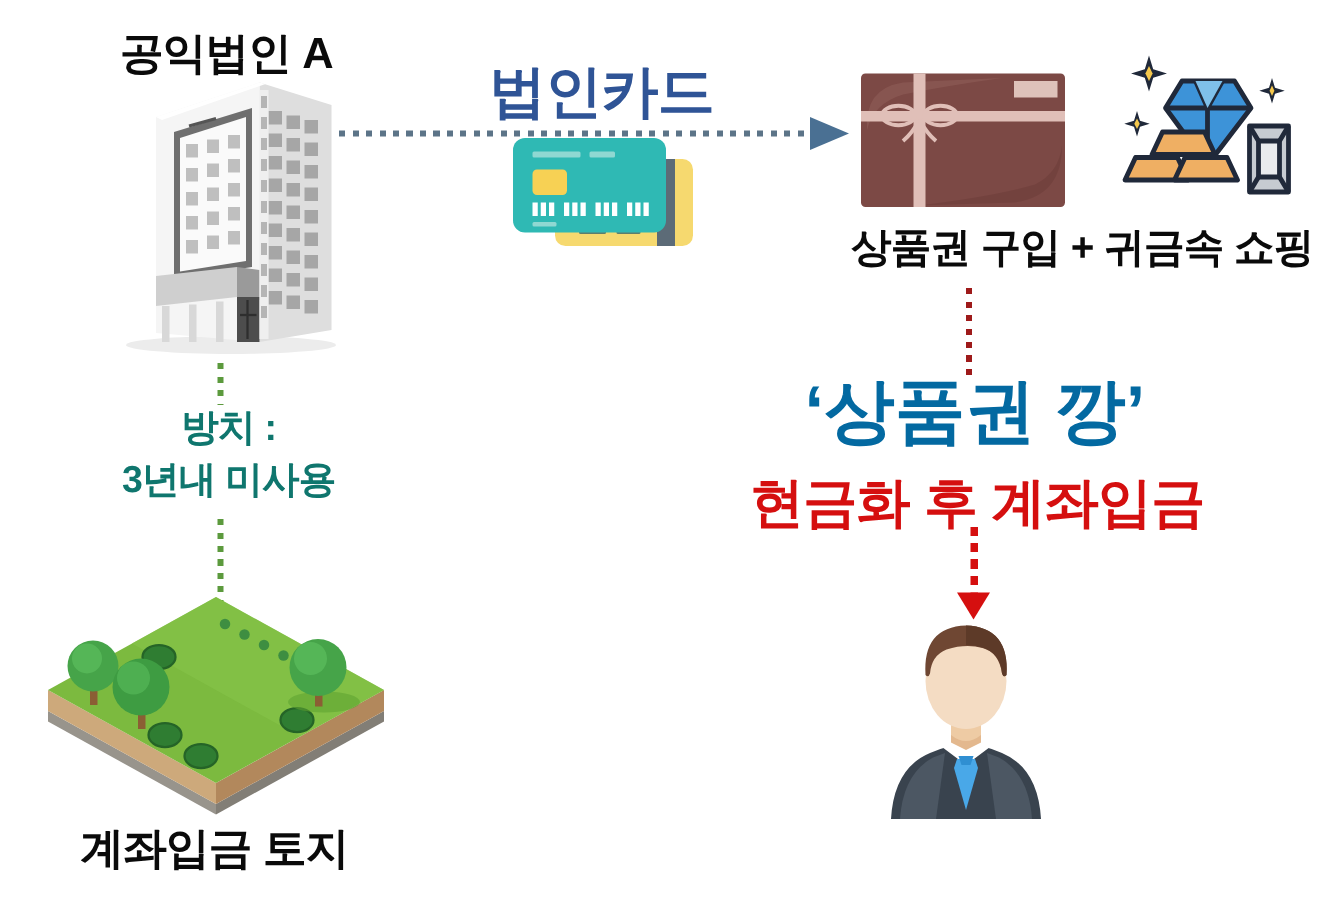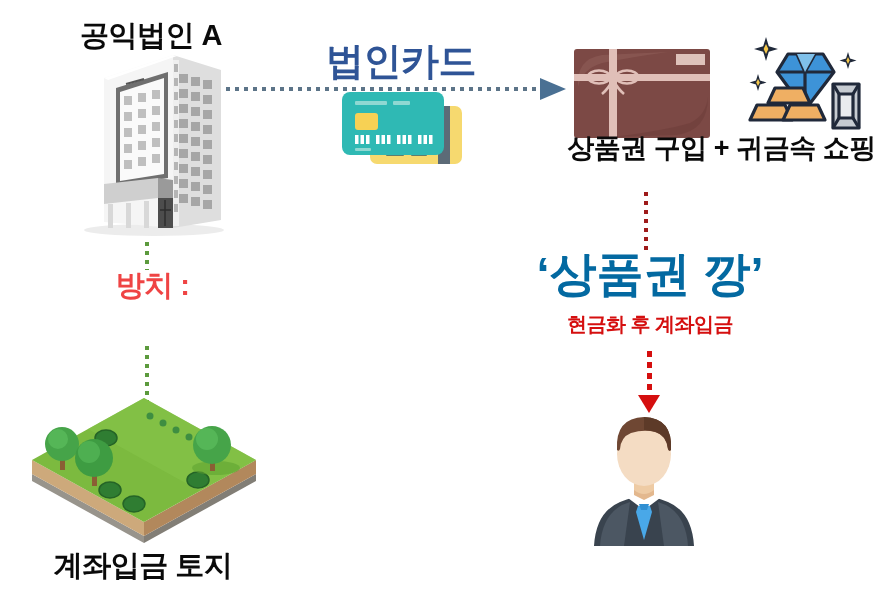--- a/index.html
+++ b/index.html
@@ -3,26 +3,26 @@
 <meta charset="utf-8">
 <style>
   html,body{margin:0;padding:0;background:#ffffff;}
   body{font-family:"Liberation Sans","DejaVu Sans",sans-serif;}
   .canvas{position:relative;width:893px;height:606px;background:#ffffff;overflow:hidden;}
   .abs{position:absolute;}
   .label{font-weight:800;text-align:center;color:#0a0a0a;letter-spacing:-0.5px;white-space:nowrap;}
 
   .org-title{left:58px;top:16px;width:186px;font-size:29px;}
   .card-label{left:318px;top:36px;width:166px;font-size:38px;color:#2F5496;}
-  .purchase-label{left:550px;top:130px;width:343px;font-size:27px;}
+  .purchase-label{left:550px;top:147px;width:343px;font-size:27px;}
   .scheme-watermark{left:483px;top:243px;width:334px;font-size:47px;color:#0369a1;letter-spacing:0px;}
-  .cashout-label{left:500px;top:311px;width:300px;font-size:20px;color:#D50F0F;}
+  .cashout-label{left:500px;top:311px;width:300px;font-size:36px;color:#D50F0F;}
   .chairman-label{left:553px;top:545px;width:194px;font-size:30px;}
   .chairman-label .name{font-weight:400;font-size:27px;}
-  .neglect-label{left:45px;top:268px;width:215px;font-size:29px;line-height:35px;color:#ef4444;}
+  .neglect-label{left:45px;top:268px;width:215px;font-size:25px;line-height:35px;color:#0f766e;}
   .land-label{left:30px;top:546px;width:226px;font-size:29px;}
 
   
   .h-arrow{left:226px;top:78px;width:344px;height:22px;}
   .h-arrow .dots{position:absolute;left:0;top:9px;width:316px;height:4px;
     background:repeating-linear-gradient(90deg,#5C7488 0 4px,transparent 4px 9px);}
   .h-arrow .head{position:absolute;left:314px;top:0;width:0;height:0;
     border-top:11px solid transparent;border-bottom:11px solid transparent;border-left:26px solid #4A7093;}
   .v-dots-green{width:4px;background:repeating-linear-gradient(180deg,#5C9A3D 0 4px,transparent 4px 9px);}
   .g1{left:145px;top:242px;height:28px;}
@@ -240,20 +240,21 @@
       <ellipse cx="64" cy="48" rx="27" ry="32" fill="#F4DCC3"></ellipse>
       <path d="M37,44 Q35,12 64,11 Q93,12 91,44 Q89,46 88,43 Q86,29 75,26 Q64,23 51,27 Q41,31 40,43 Q39,46 37,44 Z" fill="#6F4733"></path>
       <path d="M64,11 Q93,12 91,44 Q89,46 88,43 Q87,30 76,26 Q70,24 64,24 Z" fill="#5D3A28"></path>
     </svg>
   </div>
 
 
   <div class="abs v-dots-green g1"></div>
   <div class="abs label neglect-label">
     <div>방치 :</div>
+    <div>3년내 미사용</div>
   </div>
   <div class="abs v-dots-green g2"></div>
 
   <div class="abs land-icon">
     <svg viewBox="0 0 248 160">
       <polygon points="12,86 124,148 124,155 12,93" fill="#98948C"></polygon>
       <polygon points="124,148 236,86 236,93 124,155" fill="#827E76"></polygon>
       <polygon points="12,72 124,134 124,148 12,86" fill="#CDA97B"></polygon>
       <polygon points="124,134 236,72 236,86 124,148" fill="#B2885C"></polygon>
       <polygon points="124,10 236,72 124,134 12,72" fill="#7CBA3F"></polygon>

